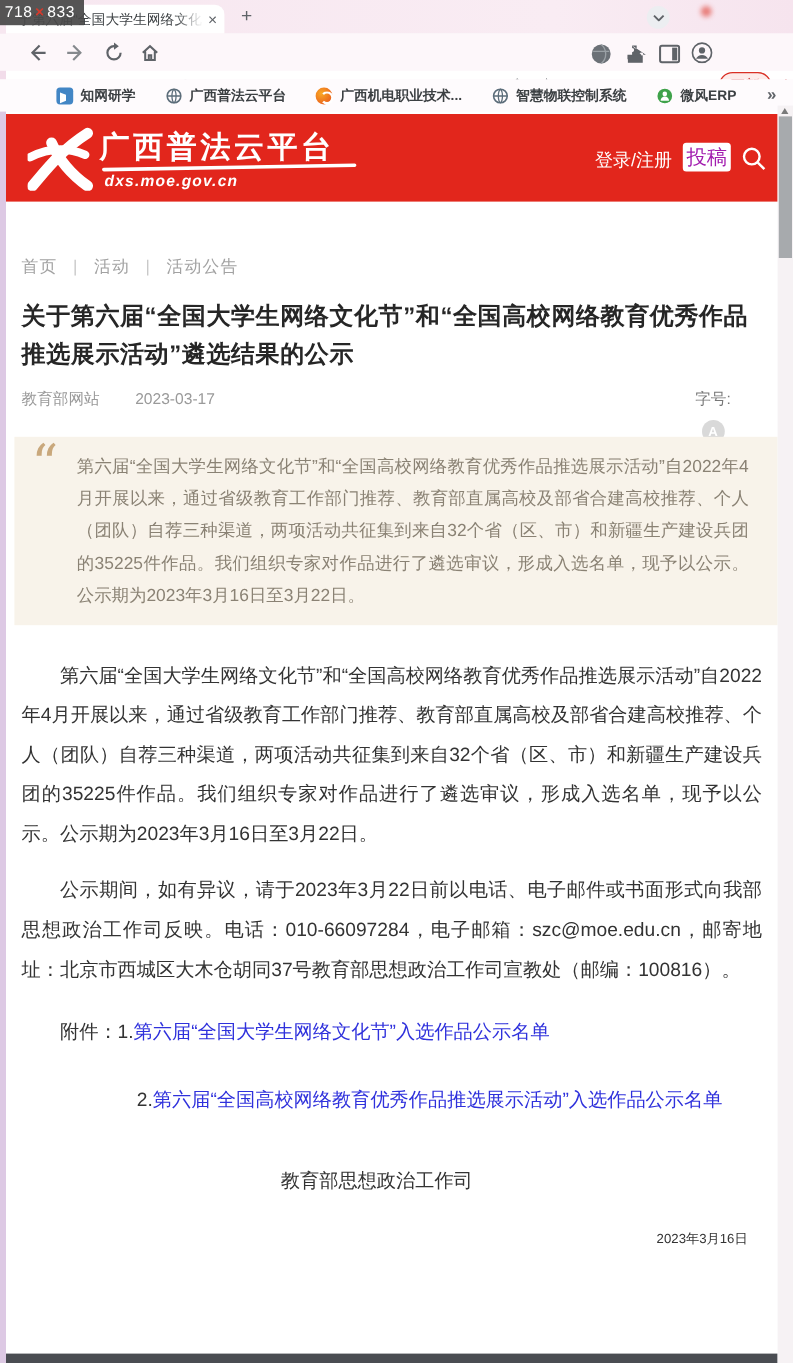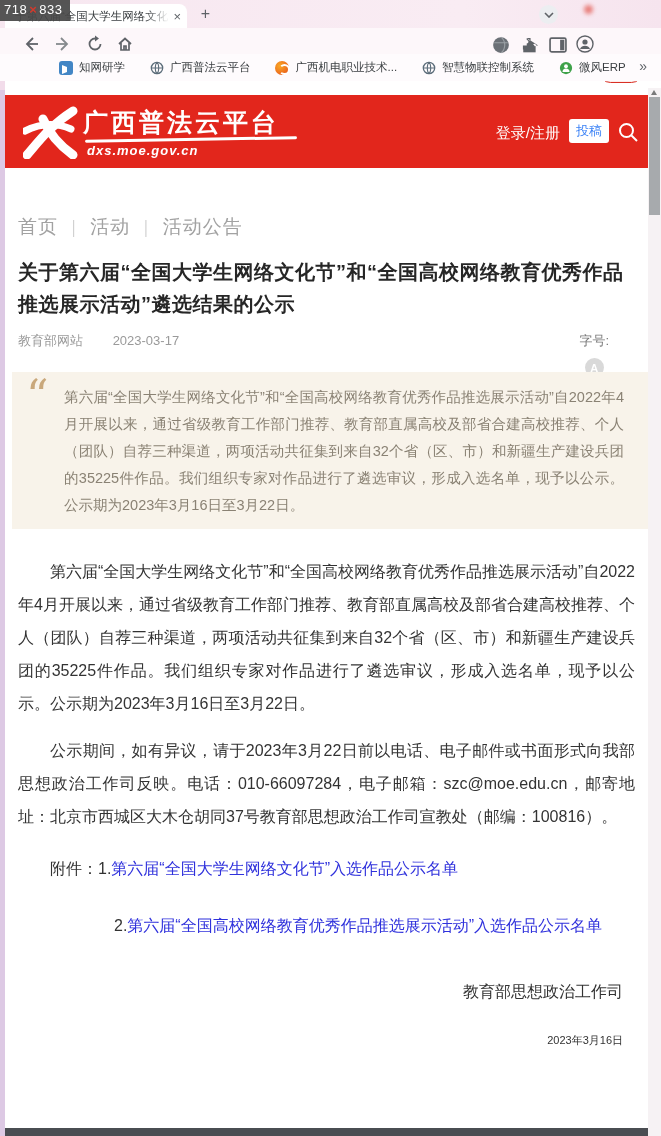--- a/index.html
+++ b/index.html
@@ -35,22 +35,22 @@
     display:block; }
   .navic { position:absolute; top:7px; width:18px; height:18px; }
   .omnibox { position:absolute; left:139px; top:33px; width:332px; height:22px; background:#fff;
     border-radius:11px; display:flex; align-items:center; padding:0 8px 0 10px; }
   .omni-url { font-size:12.5px; color:#202124; white-space:nowrap; overflow:hidden; flex:1; margin-left:7px; }
   .update-pill { position:absolute; left:599px; top:32px; width:44px; height:23px; border:1.5px solid #d93025;
     border-radius:12px; background:#fdecea; color:#c5221f; font-size:12px; display:flex;
     align-items:center; justify-content:center; }
   .menu-dots { position:absolute; left:648px; top:33px; color:#c5221f; font-size:14px; line-height:20px; }
 
-  .bookmarks { position:absolute; left:0; top:54px; width:661px; height:27px; background:#fefbfd; z-index:6;
-    display:flex; align-items:center; padding-left:58px; gap:24px; }
+  .bookmarks { position:absolute; left:0; top:66px; width:661px; height:27px; background:#fefbfd; z-index:6;
+    display:flex; align-items:center; padding-left:46px; gap:24px;font-weight:bold; }
   .bm { display:flex; align-items:center; gap:6px; font-size:11.5px; color:#3c4043; white-space:nowrap; }
   .bm-ic { width:15px; height:15px; display:inline-flex; align-items:center; justify-content:center; }
   .bm-sq { width:14px; height:14px; border-radius:3px; background:#4286c5; position:relative; }
   .bm-sq:after{ content:""; position:absolute; left:3px; top:4px; width:8px; height:5px;
     border-left:5px solid #fff; border-top:2.5px solid transparent; border-bottom:2.5px solid transparent; }
   .bm-or { width:14px; height:14px; border-radius:50%; background:radial-gradient(circle at 35% 35%,#f9a825,#e64a19); position:relative;}
   .bm-or:after{ content:""; position:absolute; left:4px; top:3px; width:7px; height:7px; border-radius:50%;
     border:2px solid #fff; border-left-color:transparent; }
   .bm-more { position:absolute; right:14px; top:4px; color:#5f6368; font-size:14px; }
 
@@ -60,24 +60,24 @@
   .site-header { position:relative; margin-top:10px; width:643px; height:73px; background:#e2261c; }
   .logo-mark { position:absolute; left:18px; top:10px; }
   .logo-text { position:absolute; left:78px; top:11px; color:#fff; font-size:25px; font-weight:bold;
     letter-spacing:3px; }
   .logo-underline { position:absolute; left:80px; top:43px; width:212px; height:2.5px; background:#fff;
     transform:rotate(-1deg); border-radius:2px; }
   .logo-sub { position:absolute; left:82px; top:48px; color:#fff; font-size:13px; font-style:italic;
     font-weight:bold; letter-spacing:1px; }
   .hdr-login { position:absolute; right:88px; top:29px; color:#fff; font-size:15px; }
   .hdr-submit { position:absolute; right:39px; top:24px; width:40px; height:24px; background:#fff;
-    color:#3b82f6; font-size:13px; border-radius:3px; display:flex; align-items:center; justify-content:center; }
+    color:#a21caf; font-size:17px; border-radius:3px; display:flex; align-items:center; justify-content:center; }
   .hdr-search { position:absolute; right:8px; top:25px; }
 
-  .breadcrumb { margin:46px 0 0 13px; font-size:19px; color:#a2a2a2; letter-spacing:1px;font-family:Liberation Serif, serif; }
+  .breadcrumb { margin:46px 0 0 13px; font-size:14px; color:#a2a2a2; letter-spacing:1px; }
   .breadcrumb .sep { color:#c9c9c9; margin:0 8px; }
 
   .art-title { margin:16px 13px 0 13px; font-size:20px; font-weight:bold; color:#262626;
     line-height:32px; letter-spacing:.5px; }
 
   .meta { position:relative; margin:12px 13px 0 13px; height:20px; font-size:13px; color:#9a9a9a; }
   .meta .src { margin-right:26px; }
   .fontsize { position:absolute; right:26px; top:0; display:flex; align-items:center; gap:8px; color:#777;flex-direction:column; }
   .fz-btn { width:19px; height:19px; border-radius:50%; background:#d9d9d9; color:#fff; font-size:11px;
     font-weight:bold; display:flex; align-items:center; justify-content:center; }
@@ -91,21 +91,21 @@
 
   .body-p { margin:26px 13px 0 13px; font-size:16px; color:#333; line-height:33px;
     text-indent:2em; text-align:justify; }
   .body-p.second { margin-top:14px; }
 
   .attach { margin:19px 13px 0 13px; font-size:16px; color:#333; line-height:33px; }
   .attach.l1 { text-indent:2em; }
   .attach.l2 { margin-top:24px; padding-left:96px; }
   .attach a { color:#2f31dc; text-decoration:none; }
 
-  .sign { margin:40px 25px 0 0; text-align:right; font-size:16px; color:#333; }
+  .sign { margin:40px 25px 0 0; text-align:center; font-size:16px; color:#333; }
   .sign-date { margin:30px 25px 0 0; text-align:right; font-size:11px; color:#333; }
 
   .footer-strip { position:absolute; left:5px; top:1128px; width:643px; height:8px; background:#4a4d52; z-index:7; }
 
   
   .scrollbar { position:absolute; left:648px; top:88px; width:13px; height:1048px; background:#f6f2f4; z-index:8; }
   .scroll-arrow { position:absolute; left:3px; top:2px; width:0; height:0;
     border-left:3.5px solid transparent; border-right:3.5px solid transparent; border-bottom:5px solid #7a7a7a; }
   .scroll-thumb { position:absolute; left:1px; top:9px; width:11px; height:118px; background:#a7aaad; }
 

